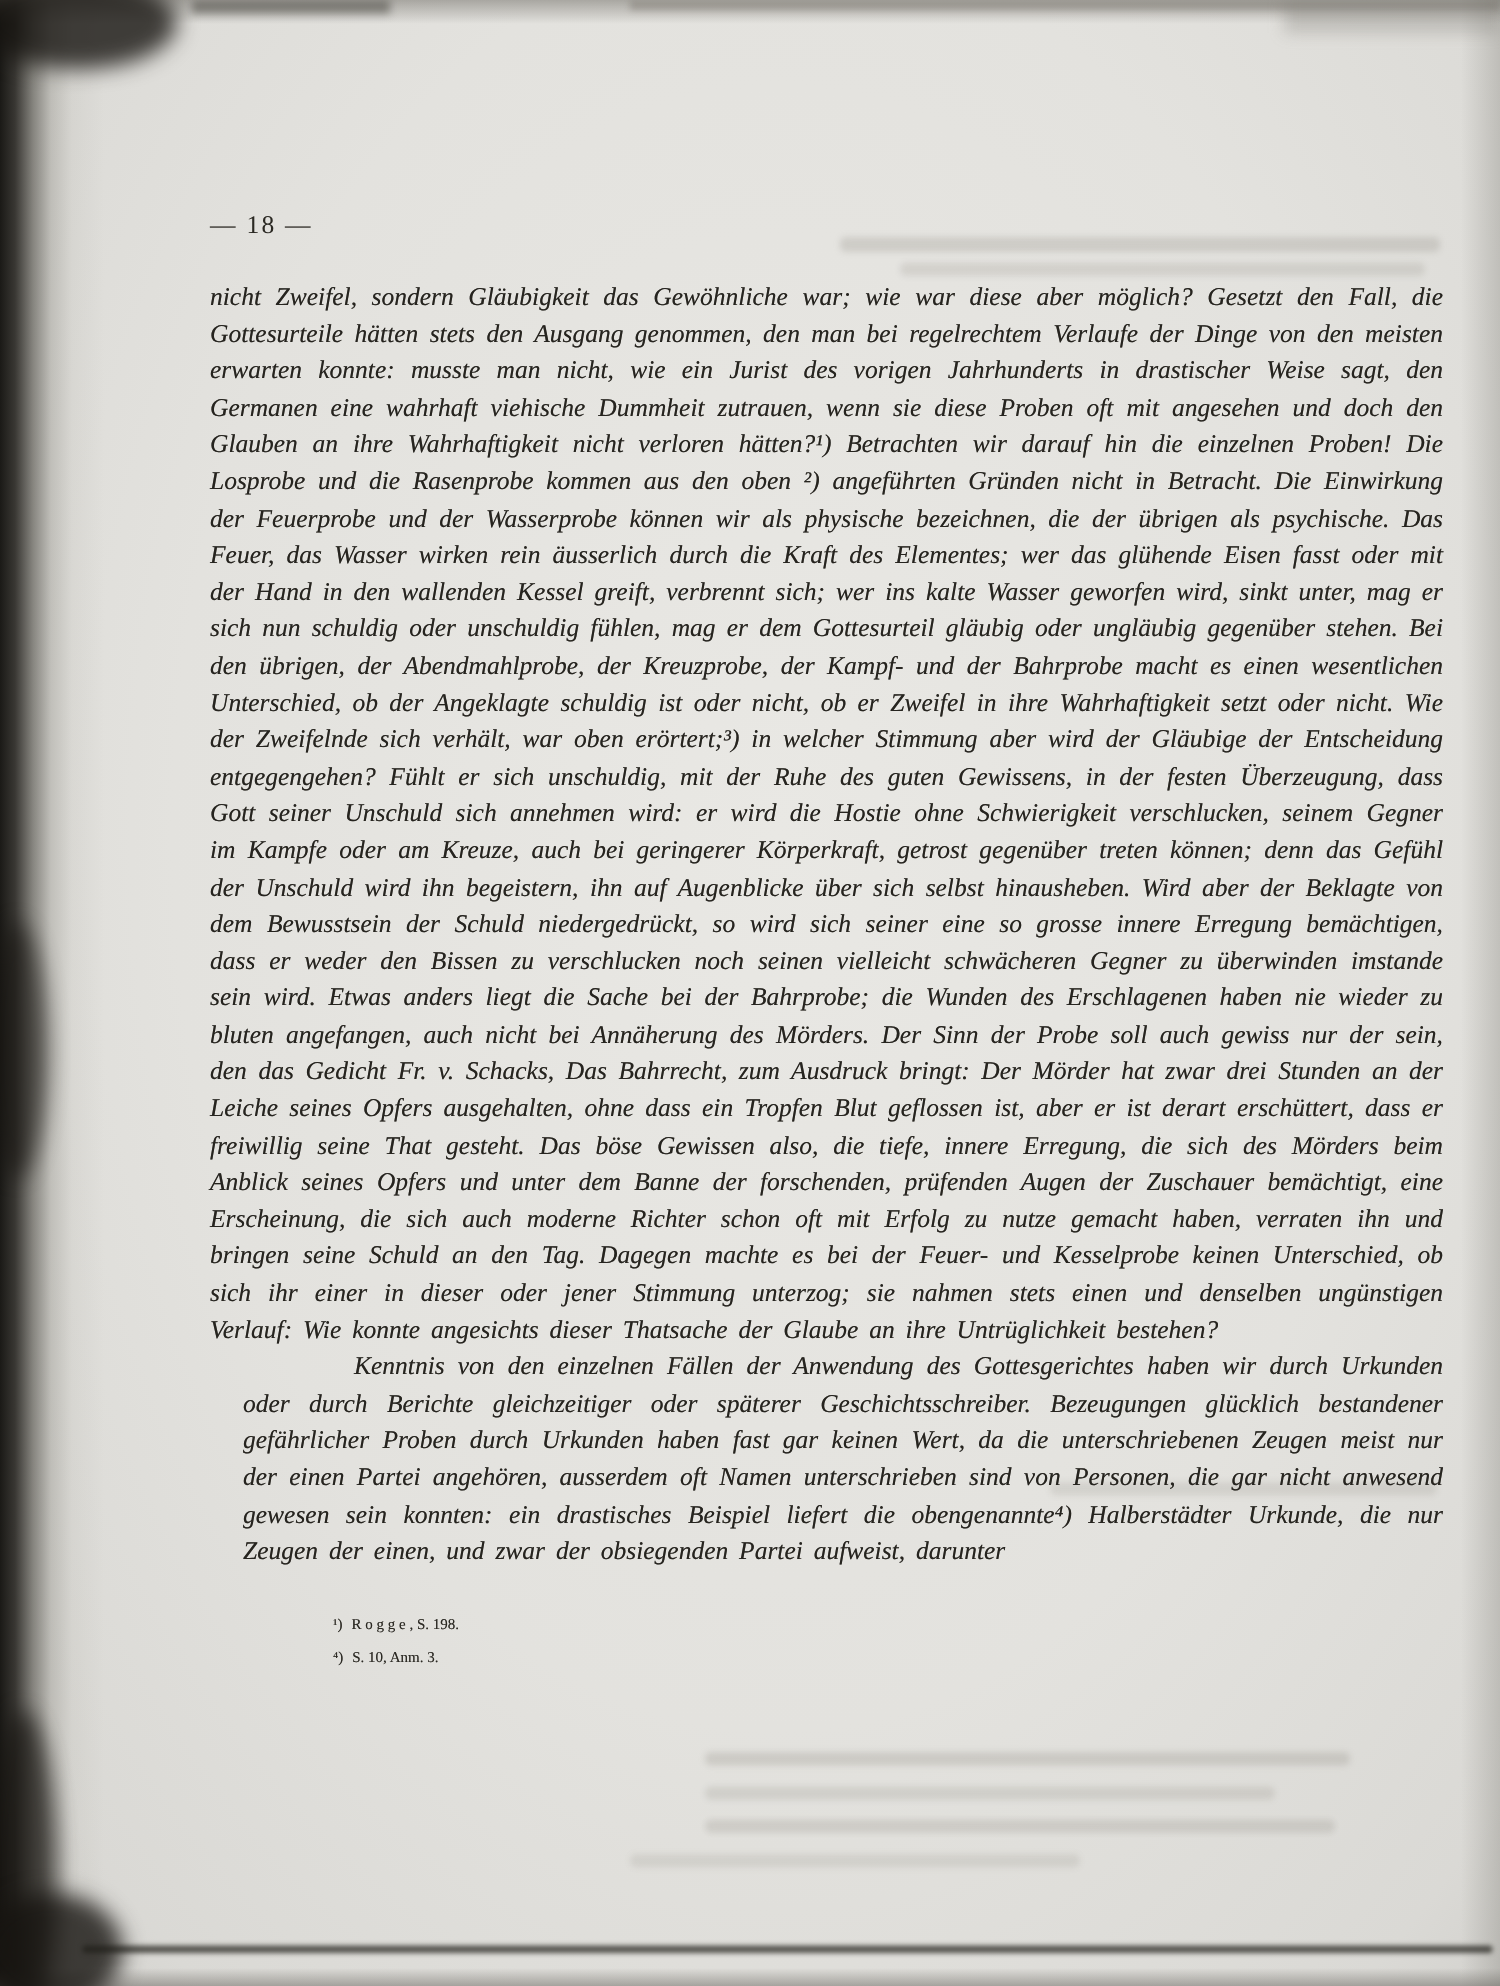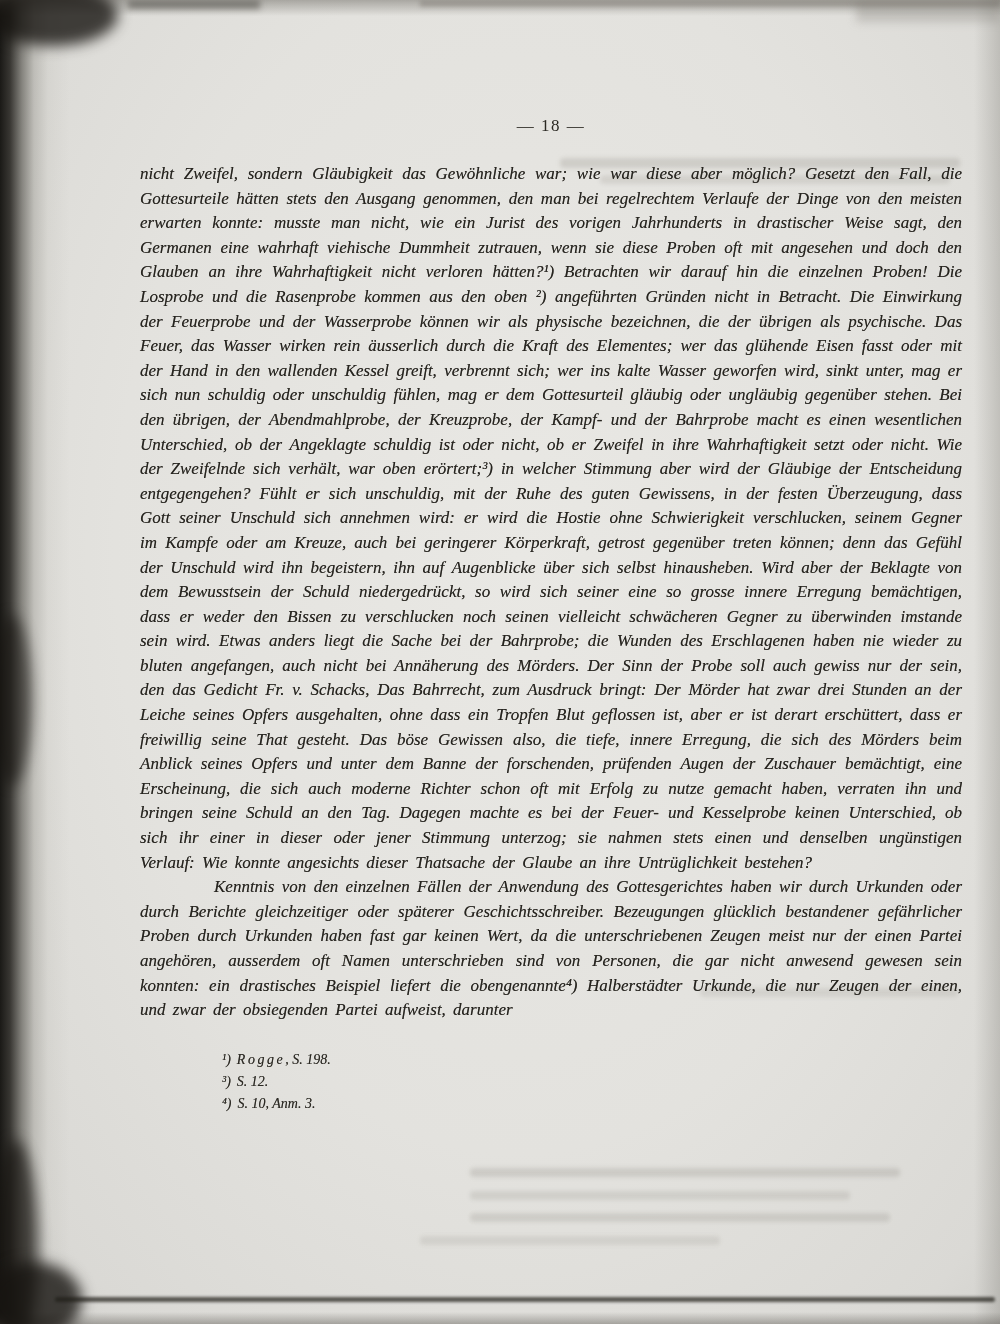--- a/index.html
+++ b/index.html
@@ -7,46 +7,46 @@
     position: relative;
     width: 1000px;
     height: 1324px;
     overflow: hidden;
     background: radial-gradient(ellipse at 52% 42%, #e9e8e4 0%, #e3e2de 55%, #dad9d5 88%, #d0cfcb 100%);
     font-family: "Liberation Serif", serif;
     color: #26241f;
   }
   .content { position: absolute; left: 140px; top: 116px; width: 822px; }
   .page-number {
-    text-align: center;
+    text-align: left;
     font-size: 17px;
     letter-spacing: 1.5px;
     color: #2b2923;
     margin-bottom: 26px;
+    margin-top: 24px;
   }
   .para {
     margin: 0;
     font-size: 17px;
     line-height: 24.6px;
     text-align: justify;
     word-spacing: 3px;
     hyphens: none;
     color: #26241f;
     text-shadow: 0 0 0.4px rgba(32,30,25,0.55);
     font-style: italic;
   }
-  .para.indent { text-indent: 74px; }
+  .para.indent { text-indent: 74px; margin-left: 22px; }
   .footnotes {
     margin-top: 26px;
     padding-left: 82px;
-    font-size: 14px;
+    font-size: 10px;
     line-height: 22px;
     color: #2b2923;
     text-shadow: 0 0 0.3px rgba(32,30,25,0.5);
-    font-style: italic;
   }
   .fn-marker { margin-right: 6px; }
   .fn-author { letter-spacing: 2.5px; }
 
   
   .artifact { position: absolute; pointer-events: none; }
   .edge-left {
     left: 0; top: 0; width: 70px; height: 100%;
     background: linear-gradient(to right,
       rgba(16,15,12,0.95) 0px,
@@ -116,18 +116,17 @@
 
   <div class="content">
     <div class="page-number">— 18 —</div>
 
     <p class="para">nicht Zweifel, sondern Gläubigkeit das Gewöhnliche war; wie war diese aber möglich? Gesetzt den Fall, die Gottesurteile hätten stets den Ausgang genommen, den man bei regelrechtem Verlaufe der Dinge von den meisten erwarten konnte: musste man nicht, wie ein Jurist des vorigen Jahrhunderts in drastischer Weise sagt, den Germanen eine wahrhaft viehische Dummheit zutrauen, wenn sie diese Proben oft mit angesehen und doch den Glauben an ihre Wahrhaftigkeit nicht verloren hätten?¹) Betrachten wir darauf hin die einzelnen Proben! Die Losprobe und die Rasenprobe kommen aus den oben ²) angeführten Gründen nicht in Betracht. Die Einwirkung der Feuerprobe und der Wasserprobe können wir als physische bezeichnen, die der übrigen als psychische. Das Feuer, das Wasser wirken rein äusserlich durch die Kraft des Elementes; wer das glühende Eisen fasst oder mit der Hand in den wallenden Kessel greift, verbrennt sich; wer ins kalte Wasser geworfen wird, sinkt unter, mag er sich nun schuldig oder unschuldig fühlen, mag er dem Gottesurteil gläubig oder ungläubig gegenüber stehen. Bei den übrigen, der Abendmahlprobe, der Kreuzprobe, der Kampf- und der Bahrprobe macht es einen wesentlichen Unterschied, ob der Angeklagte schuldig ist oder nicht, ob er Zweifel in ihre Wahrhaftigkeit setzt oder nicht. Wie der Zweifelnde sich verhält, war oben erörtert;³) in welcher Stimmung aber wird der Gläubige der Entscheidung entgegengehen? Fühlt er sich unschuldig, mit der Ruhe des guten Gewissens, in der festen Überzeugung, dass Gott seiner Unschuld sich annehmen wird: er wird die Hostie ohne Schwierigkeit verschlucken, seinem Gegner im Kampfe oder am Kreuze, auch bei geringerer Körperkraft, getrost gegenüber treten können; denn das Gefühl der Unschuld wird ihn begeistern, ihn auf Augenblicke über sich selbst hinausheben. Wird aber der Beklagte von dem Bewusstsein der Schuld niedergedrückt, so wird sich seiner eine so grosse innere Erregung bemächtigen, dass er weder den Bissen zu verschlucken noch seinen vielleicht schwächeren Gegner zu überwinden imstande sein wird. Etwas anders liegt die Sache bei der Bahrprobe; die Wunden des Erschlagenen haben nie wieder zu bluten angefangen, auch nicht bei Annäherung des Mörders. Der Sinn der Probe soll auch gewiss nur der sein, den das Gedicht Fr. v. Schacks, Das Bahrrecht, zum Ausdruck bringt: Der Mörder hat zwar drei Stunden an der Leiche seines Opfers ausgehalten, ohne dass ein Tropfen Blut geflossen ist, aber er ist derart erschüttert, dass er freiwillig seine That gesteht. Das böse Gewissen also, die tiefe, innere Erregung, die sich des Mörders beim Anblick seines Opfers und unter dem Banne der forschenden, prüfenden Augen der Zuschauer bemächtigt, eine Erscheinung, die sich auch moderne Richter schon oft mit Erfolg zu nutze gemacht haben, verraten ihn und bringen seine Schuld an den Tag. Dagegen machte es bei der Feuer- und Kesselprobe keinen Unterschied, ob sich ihr einer in dieser oder jener Stimmung unterzog; sie nahmen stets einen und denselben ungünstigen Verlauf: Wie konnte angesichts dieser Thatsache der Glaube an ihre Untrüglichkeit bestehen?</p>
 
     <p class="para indent">Kenntnis von den einzelnen Fällen der Anwendung des Gottesgerichtes haben wir durch Urkunden oder durch Berichte gleichzeitiger oder späterer Geschichtsschreiber. Bezeugungen glücklich bestandener gefährlicher Proben durch Urkunden haben fast gar keinen Wert, da die unterschriebenen Zeugen meist nur der einen Partei angehören, ausserdem oft Namen unterschrieben sind von Personen, die gar nicht anwesend gewesen sein konnten: ein drastisches Beispiel liefert die obengenannte⁴) Halberstädter Urkunde, die nur Zeugen der einen, und zwar der obsiegenden Partei aufweist, darunter</p>
 
     <div class="footnotes">
       <div class="fn"><span class="fn-marker">¹)</span><span class="fn-author">Rogge</span><span>, S. 198.</span></div>
-      <div class="fn"><span class="fn-marker">³)</span><span>S. 12.</span></div>
       <div class="fn"><span class="fn-marker">⁴)</span><span>S. 10, Anm. 3.</span></div>
     </div>
   </div>
 
 </div>
 
 </body></html>

